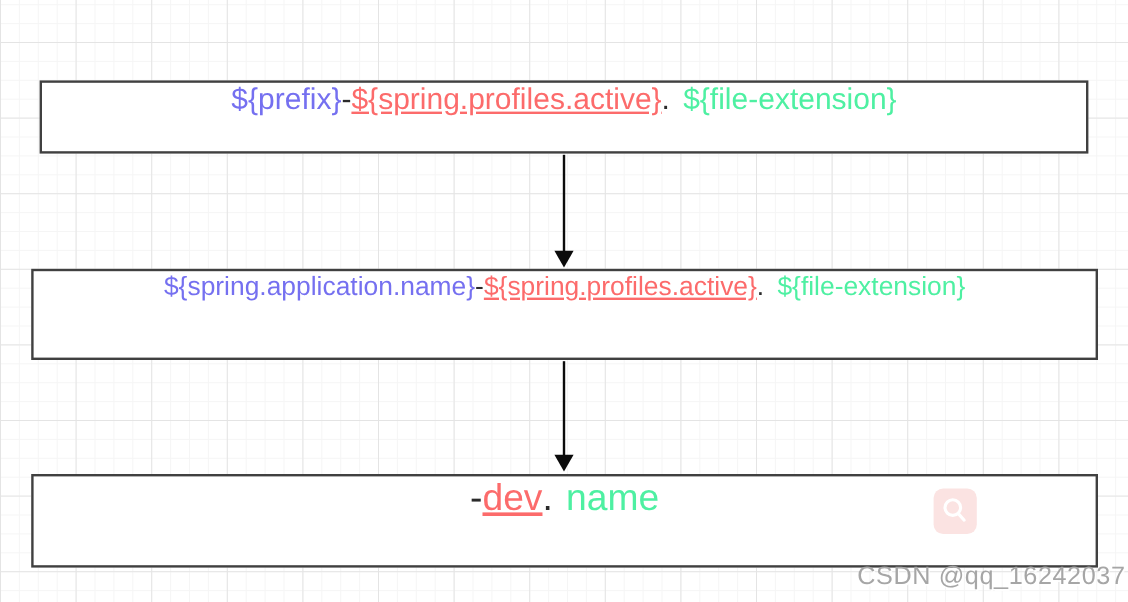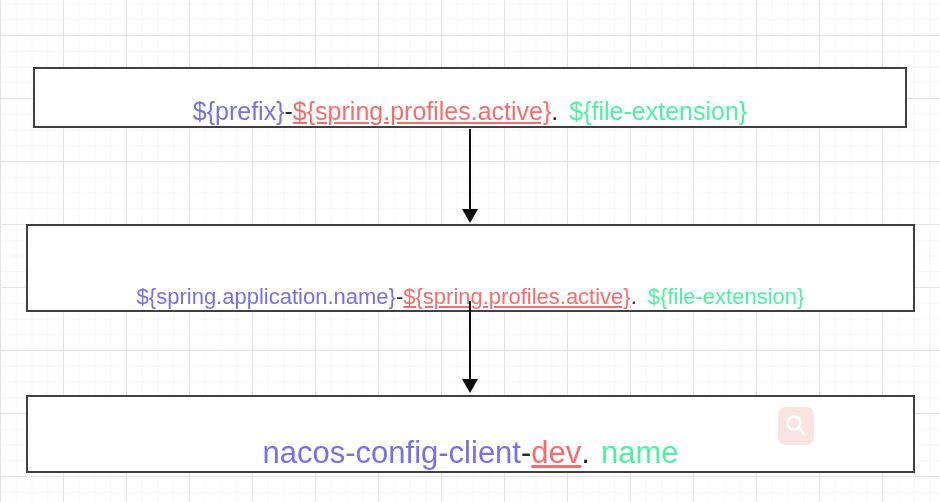--- a/index.html
+++ b/index.html
@@ -19,26 +19,26 @@
       linear-gradient(to bottom, var(--grid-minor) 1px, transparent 1px);
     background-size: 63px 63px, 63px 63px, 15.75px 15.75px, 15.75px 15.75px;
     background-position: 0px 35px, 0px 35px, 0px 35px, 0px 35px;
   }
   .box {
     position: absolute;
     box-sizing: border-box;
     background: var(--box-fill);
     border: 2.5px solid var(--box-border);
     display: flex;
-    align-items: flex-end;
+    align-items: flex-start;
     justify-content: center;
     white-space: nowrap;
   }
   .box-top    { left: 33px;  top: 67px;  width: 874px; height: 61px; font-size: 25px; }
-  .box-mid    { left: 26px;  top: 224px; width: 889px; height: 88px; font-size: 22px; }
+  .box-mid    { left: 26px;  top: 224px; width: 889px; height: 76px; font-size: 22px; }
   .box-bottom { left: 26px;  top: 395px; width: 889px; height: 78px; font-size: 31px; }
   .seg.placeholder { color: var(--placeholder); }
   .seg.profile     { color: var(--profile); text-decoration: underline; }
   .seg.extension   { color: var(--extension); margin-left: 11px; }
   .seg.separator   { color: var(--separator); }
   .arrow-line {
     position: absolute;
     width: 2px;
     background: var(--arrow);
   }
@@ -100,30 +100,30 @@
       <span class="seg separator">.</span>
       <span class="seg extension">${file-extension}</span>
   </div>
 
   <div>
     <div class="arrow-line arrow2-line"></div>
     <div class="arrow-head arrow2-head"></div>
   </div>
 
   <div class="box box-bottom">
-    <span class="seg placeholder">nacos-config-client</span>
       <span class="seg separator">-</span>
       <span class="seg profile">dev</span>
       <span class="seg separator">.</span>
       <span class="seg extension">name</span>
   </div>
 
   <button class="search-btn">
     <span style="display:flex">
       <svg width="24" height="26" viewBox="0 0 24 26">
         <circle cx="10" cy="10" r="6.5" fill="none" stroke="#ffffff" stroke-width="2.6"></circle>
         <line x1="14.8" y1="15.2" x2="19.5" y2="20.5" stroke="#ffffff" stroke-width="2.6" stroke-linecap="round"></line>
       </svg>
     </span>
   </button>
 
+  <div class="watermark">CSDN @qq_16242037</div>
 
 </div>
 
 </body></html>

